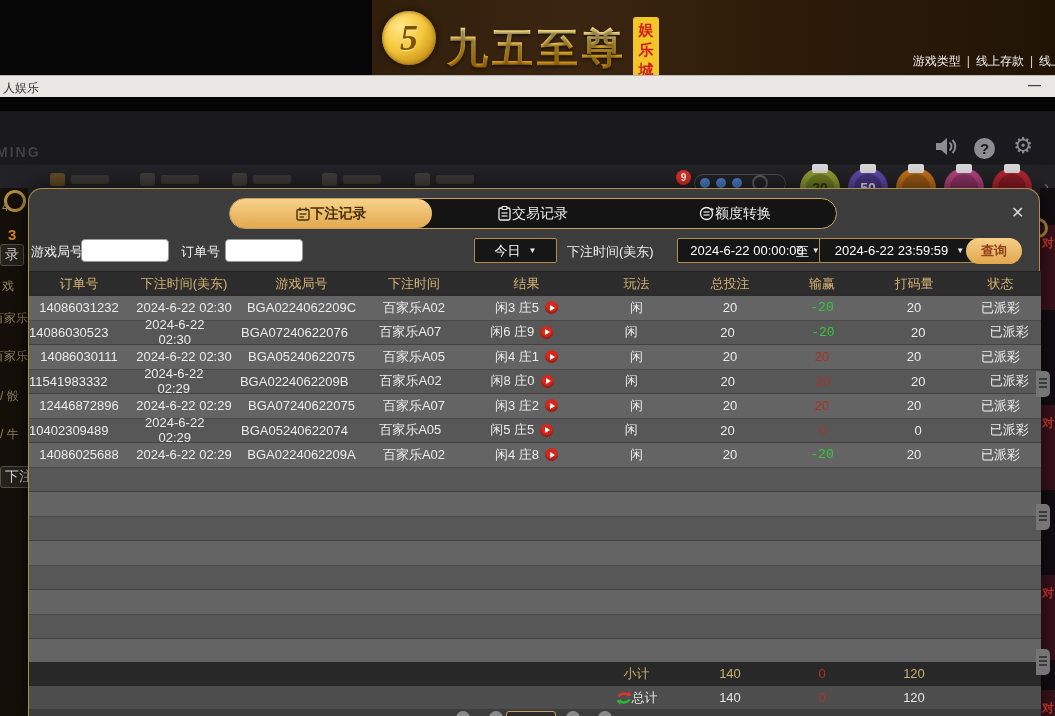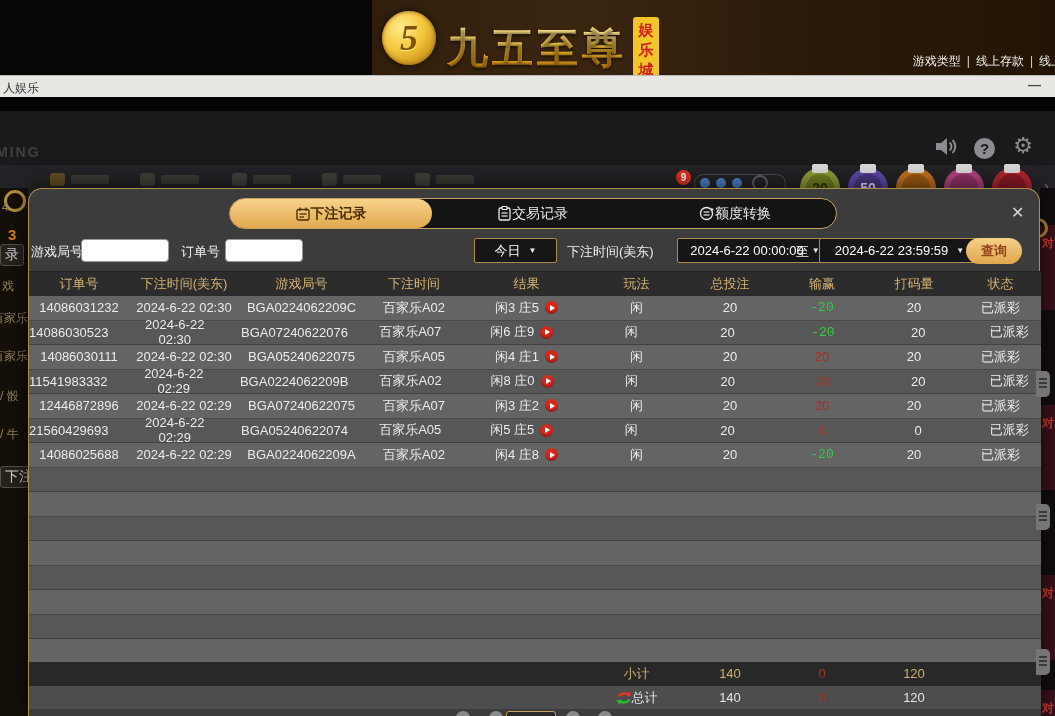--- a/index.html
+++ b/index.html
@@ -373,21 +373,21 @@
     <span class="c c4">百家乐A07</span>
     <span class="c c5 result-cell">闲3 庄2
       <span class="play-btn"></span></span>
     <span class="c c6">闲</span>
     <span class="c c7">20</span>
     <span class="c c8 win-pos">20</span>
     <span class="c c9">20</span>
     <span class="c c10">已派彩</span>
           </div>
           <div class="trow even">
-    <span class="c c1">21560429693</span>
+    <span class="c c1">10402309489</span>
     <span class="c c2">2024-6-22 02:29</span>
     <span class="c c3">BGA05240622074</span>
     <span class="c c4">百家乐A05</span>
     <span class="c c5 result-cell">闲5 庄5
       <span class="play-btn"></span></span>
     <span class="c c6">闲</span>
     <span class="c c7">20</span>
     <span class="c c8 win-zero">0</span>
     <span class="c c9">0</span>
     <span class="c c10">已派彩</span>

